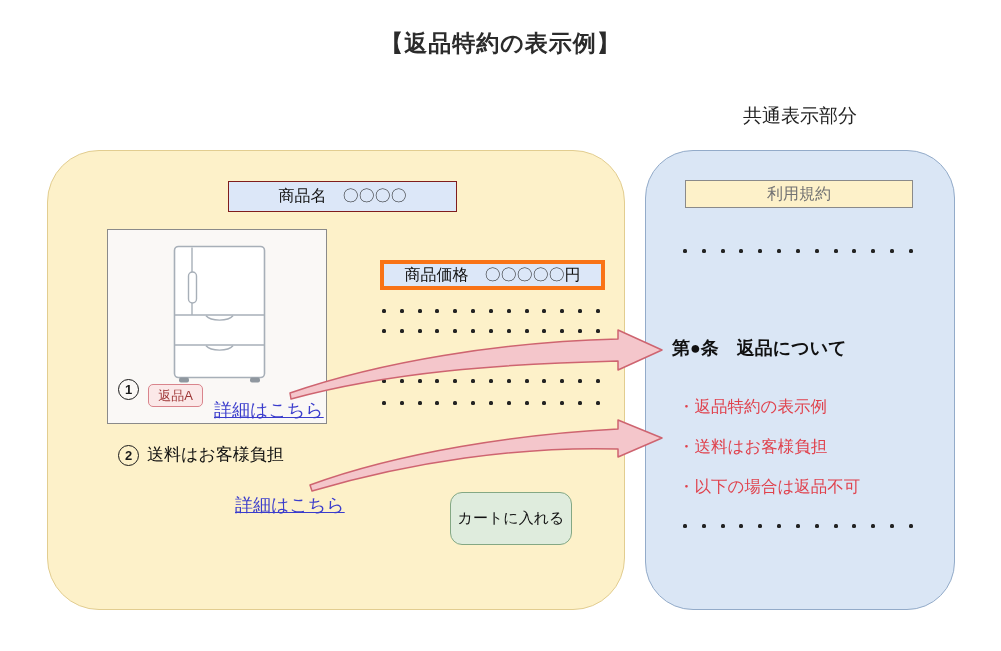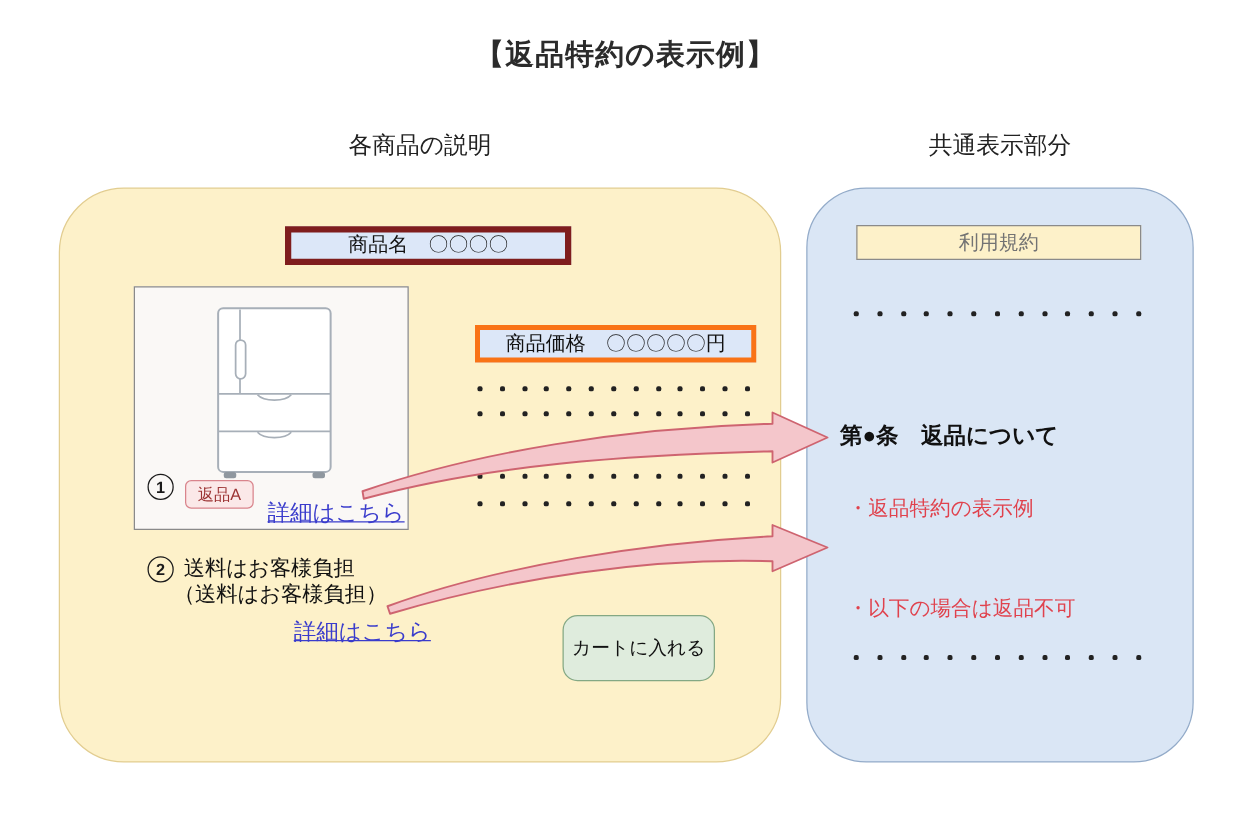--- a/index.html
+++ b/index.html
@@ -11,21 +11,21 @@
 
   .col-label { position:absolute; top:103px; text-align:center; font-size:19px; color:#222; }
   .col-label.left  { left:47px;  width:578px; }
   .col-label.right { left:645px; width:310px; }
 
   .panel { position:absolute; top:150px; height:460px; }
   .panel-left  { left:47px;  width:578px; background:#fdf1c9; border:1.5px solid #e2cd90; border-radius:52px; }
   .panel-right { left:645px; width:310px; background:#dae6f5; border:1.5px solid #93abc9; border-radius:48px; }
 
   .name-box  { position:absolute; left:228px; top:181px; width:229px; height:31px;
-               background:#dce7f8; border:5px solid #7f1d1d; display:flex; align-items:center;
+               background:#dce7f8; border:1px solid #7f1d1d; display:flex; align-items:center;
                justify-content:center; font-size:16px; color:#111; }
   .price-box { position:absolute; left:380px; top:260px; width:225px; height:30px;
                background:#dce7f8; border:4px solid #f97316; display:flex; align-items:center;
                justify-content:center; font-size:16px; color:#111; }
 
   .image-box { position:absolute; left:107px; top:229px; width:220px; height:195px;
                background:#faf8f6; border:1px solid #8a8a8a; }
   .fridge { position:absolute; left:65px; top:15px; }
 
   .circ-num { position:absolute; width:21px; height:21px; border:1.6px solid #1a1a1a; border-radius:50%;
@@ -69,21 +69,20 @@
 
   .arrows { position:absolute; left:0; top:0; pointer-events:none; }
 </style>
 </head>
 <body>
 
 <div class="page">
 
   <div class="title">【返品特約の表示例】</div>
 
-  <div class="col-label left">各商品の説明</div>
   <div class="col-label right">共通表示部分</div>
 
   <div class="panel panel-left"></div>
 
   <div class="name-box">商品名　〇〇〇〇</div>
 
   <div class="image-box">
     <svg class="fridge" width="93" height="140" viewBox="0 0 93 140">
       <rect x="1.5" y="1.5" width="90" height="131" rx="4" fill="#ffffff" stroke="#a7afb8" stroke-width="1.6"></rect>
       <line x1="19" y1="2.5" x2="19" y2="70" stroke="#a7afb8" stroke-width="1.4"></line>
@@ -159,21 +158,20 @@
       <span class="dot"></span>
       <span class="dot"></span>
       <span class="dot"></span>
       <span class="dot"></span>
       <span class="dot"></span>
       <span class="dot"></span>
     </div>
 
   <div class="circ-num circ-2">2</div>
   <div class="policy-1">送料はお客様負担</div>
-  <div class="policy-2">（送料はお客様負担）</div>
   <a class="link link-2">詳細はこちら</a>
 
   <button class="cart-btn">カートに入れる</button>
 
   <div class="panel panel-right"></div>
 
   <div class="terms-box">利用規約</div>
 
   <div class="dot-row rdots rd1">
       <span class="dot"></span>
@@ -187,20 +185,21 @@
       <span class="dot"></span>
       <span class="dot"></span>
       <span class="dot"></span>
       <span class="dot"></span>
       <span class="dot"></span>
     </div>
 
   <div class="clause-heading">第●条　返品について</div>
 
   <div class="bullet bullet-1">・返品特約の表示例</div>
+  <div class="bullet bullet-2">・送料はお客様負担</div>
   <div class="bullet bullet-3">・以下の場合は返品不可</div>
 
   <div class="dot-row rdots rd2">
       <span class="dot"></span>
       <span class="dot"></span>
       <span class="dot"></span>
       <span class="dot"></span>
       <span class="dot"></span>
       <span class="dot"></span>
       <span class="dot"></span>

